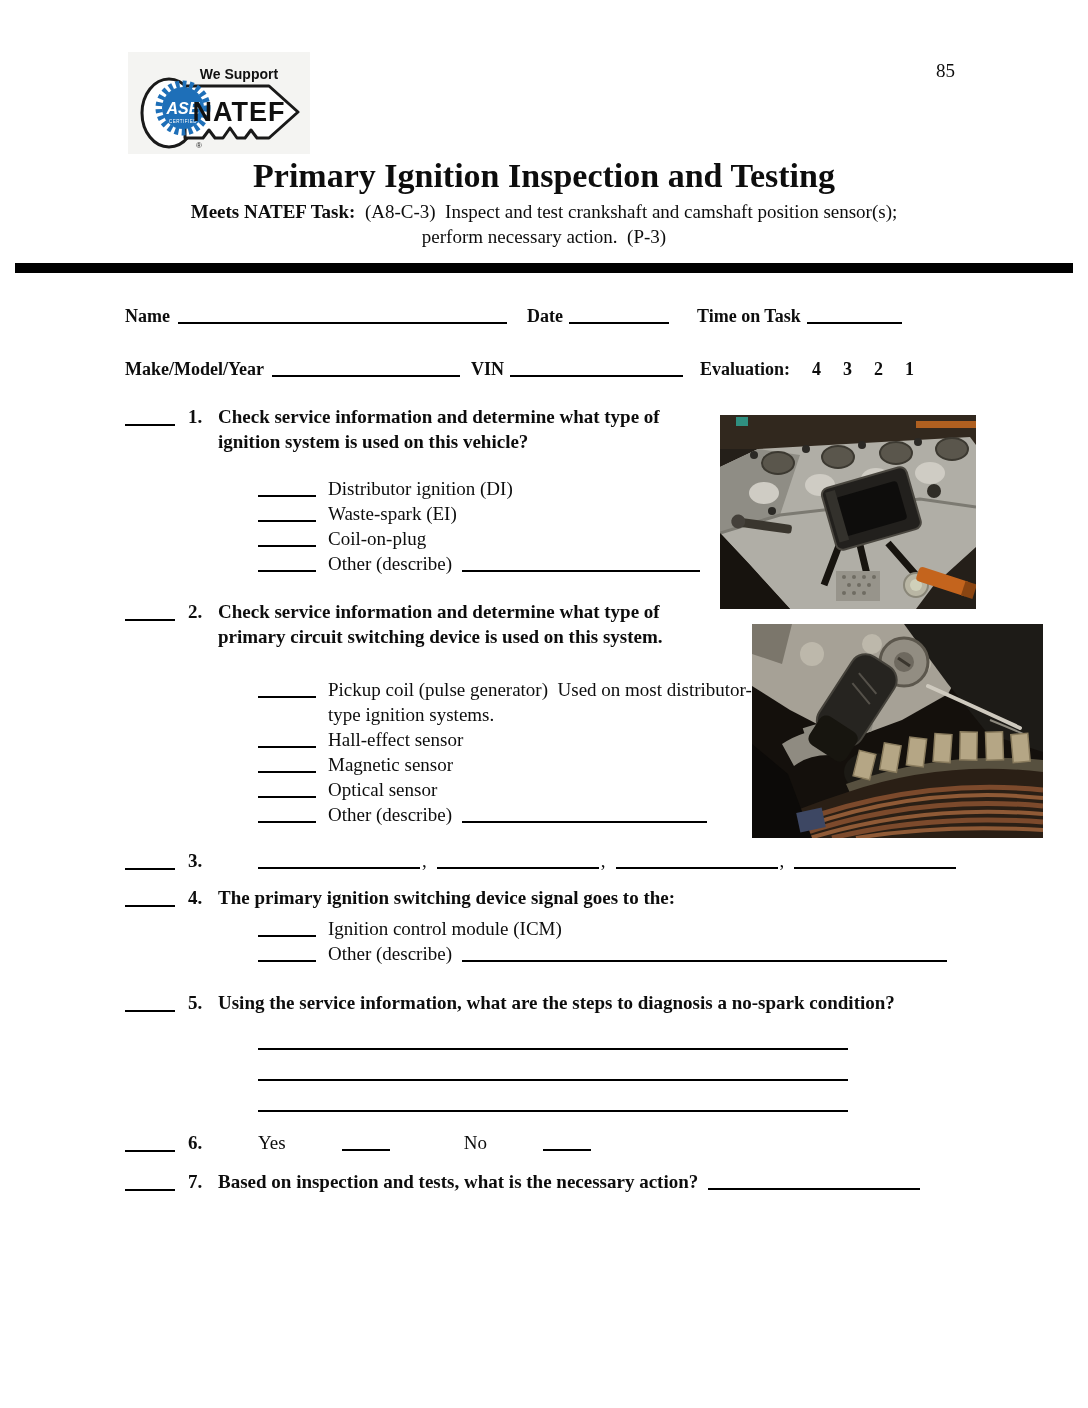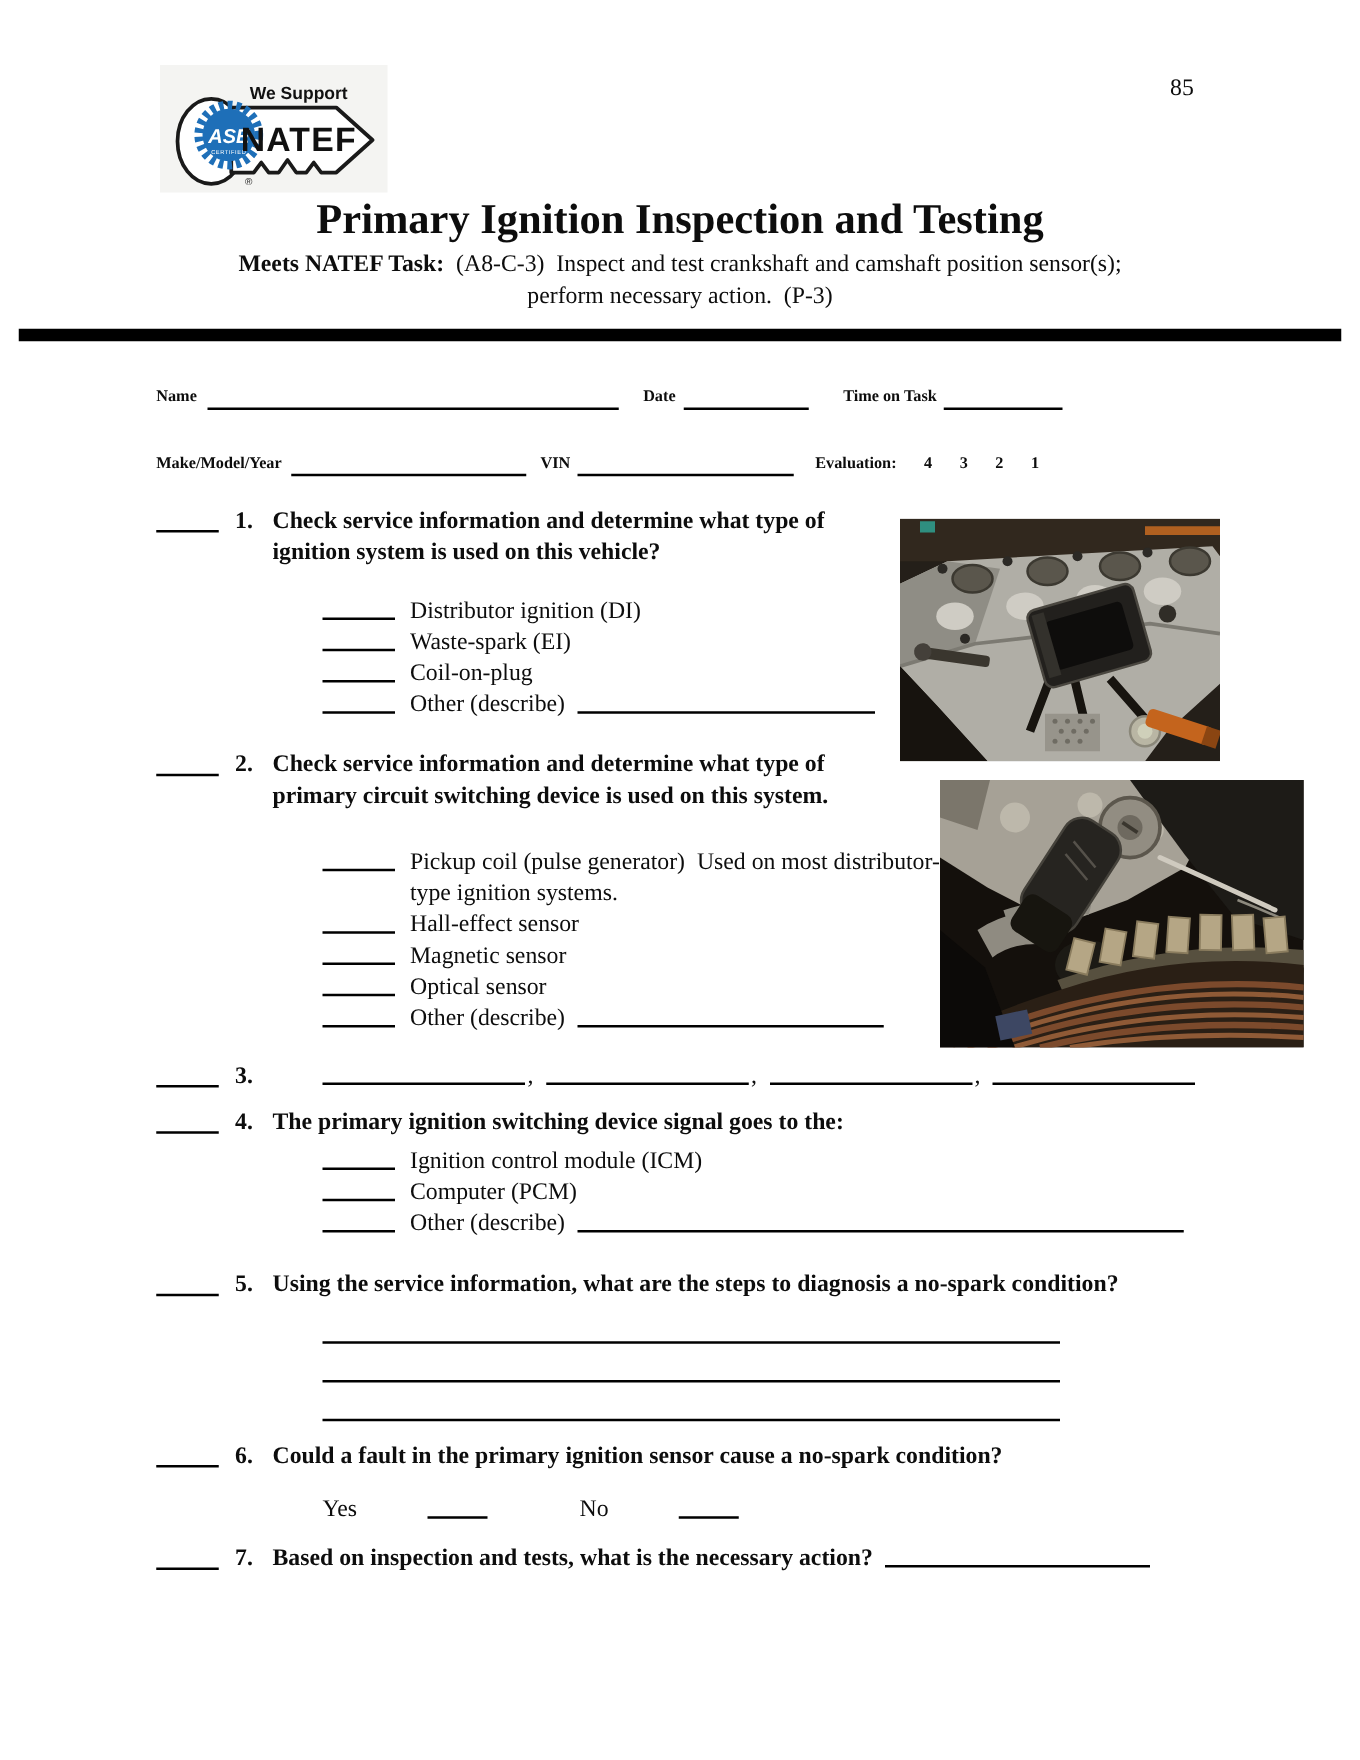--- a/index.html
+++ b/index.html
@@ -7,21 +7,21 @@
         font-family:"Liberation Serif",serif;color:#0d0d0d;}
   
   .logo-backdrop{position:absolute;left:128px;top:52px;width:182px;height:102px;background:#f4f4f2;}
   .logo{position:absolute;left:133px;top:56px;}
   .page-number{position:absolute;left:936px;top:60px;font-size:19px;}
   .title{margin:0;padding-top:156px;text-align:center;font-size:34px;line-height:40px;font-weight:bold;}
   .subtitle{margin-top:3px;text-align:center;font-size:19px;line-height:25px;white-space:pre-wrap;}
   .subtitle .b{font-weight:bold;}
   .rule{height:10px;background:#000;margin:14px 15px 0 15px;}
   
-  .inforow{display:flex;align-items:center;font-size:13px;line-height:25px;margin-left:125px;}
+  .inforow{display:flex;align-items:flex-start;font-size:18px;line-height:25px;margin-left:125px;}
   .inforow1{margin-top:31px;}
   .inforow2{margin-top:28px;}
   .lbl{font-weight:bold;white-space:pre;}
   .blank{display:inline-block;border-bottom:2px solid #000;height:16px;transform:translateY(2px);flex:none;}
   .evnum{font-weight:bold;margin-left:22px;}
   
   .q{position:relative;margin-left:125px;padding-left:93px;font-size:19px;line-height:25px;}
   .qblank{position:absolute;left:0;top:13px;width:50px;height:7px;border-bottom:2px solid #000;}
   .qnum{position:absolute;left:63px;top:0;font-weight:bold;}
   .qtext{white-space:pre-wrap;font-weight:bold;}
@@ -173,45 +173,40 @@
     <span class="qblank"></span>
     <span class="qnum">4.</span>
     <div class="qtext">The primary ignition switching device signal goes to the:</div>
     <div class="opts">
       <div class="opt">
           <span class="blank"></span>
           <span class="opt-text">Ignition control module (ICM)</span>
         </div>
       <div class="opt">
           <span class="blank"></span>
-          <span class="opt-text">Computer (PCM)</span>
-        </div>
-      <div class="opt">
-          <span class="blank"></span>
           <span class="opt-text">Other (describe)</span>
           <span class="blank tail" style="width:485px"></span>
         </div>
     </div>
   </div>
 
   <div class="q q5">
     <span class="qblank"></span>
     <span class="qnum">5.</span>
     <div class="qtext">Using the service information, what are the steps to diagnosis a no-spark condition?</div>
     <div class="wlines">
       <div class="wline"></div>
       <div class="wline"></div>
       <div class="wline"></div>
     </div>
   </div>
 
   <div class="q q6">
     <span class="qblank"></span>
     <span class="qnum">6.</span>
-    <div class="qtext">Could a fault in the primary ignition sensor cause a no-spark condition?</div>
     <div class="yesno">
       <span>Yes</span>
       <span class="blank"></span>
       <span class="nolbl">No</span>
       <span class="blank"></span>
     </div>
   </div>
 
   <div class="q q7">
     <span class="qblank"></span>

